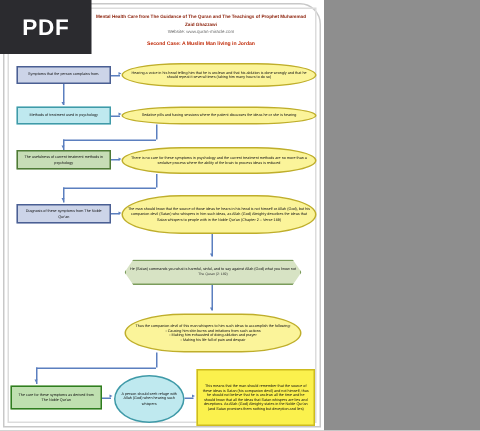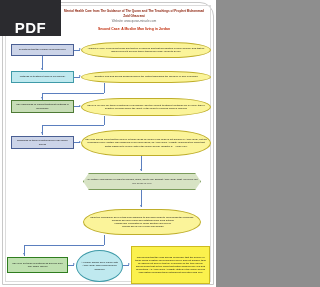--- a/index.html
+++ b/index.html
@@ -10,21 +10,21 @@
   }
   #page{
     position:relative;width:216px;height:287px;
     background:#ffffff;
     overflow:hidden;
   }
   
   #pdf-badge{
     position:absolute;left:0;top:0;width:61px;height:36px;
     background:#2b2b2f;
-    display:flex;align-items:flex-end;justify-content:center;
+    display:flex;align-items:center;justify-content:center;
     z-index:40;
   }
   #pdf-badge span{
     color:#ffffff;font-size:15px;font-weight:bold;letter-spacing:.5px;
     font-family:"Liberation Sans","DejaVu Sans",sans-serif;
   }
   
   #sheet{
     position:absolute;left:2px;top:2px;right:2px;bottom:2px;
     background:#fff;

